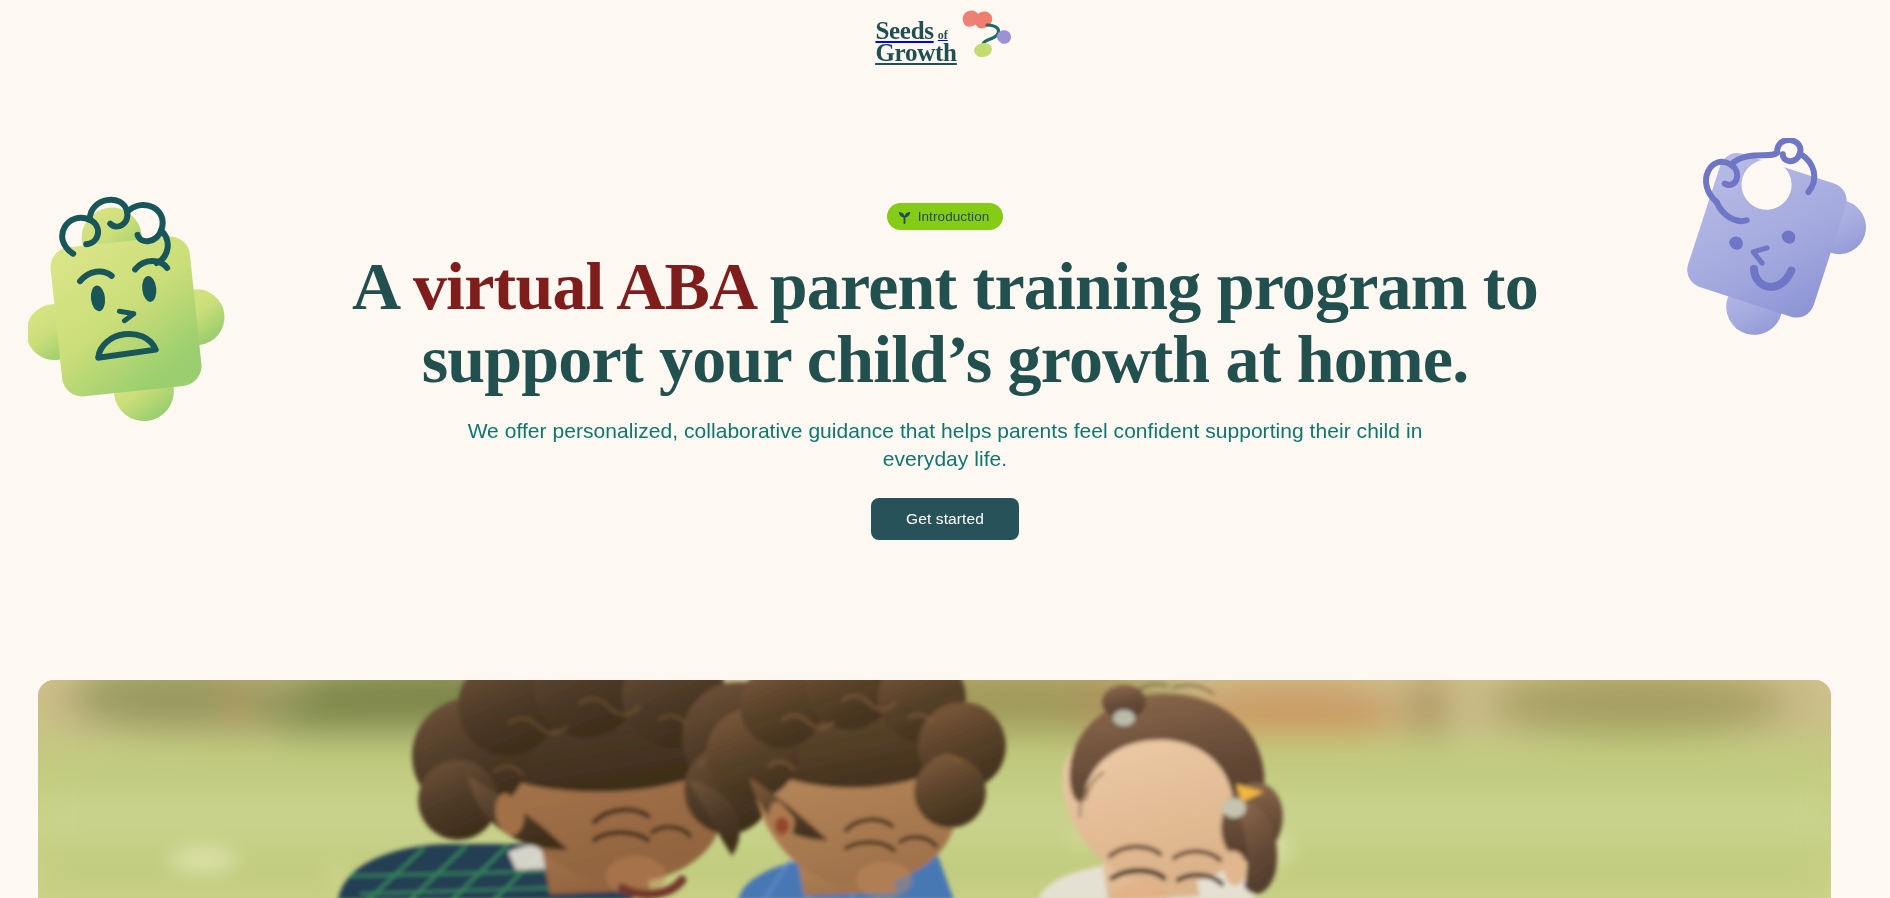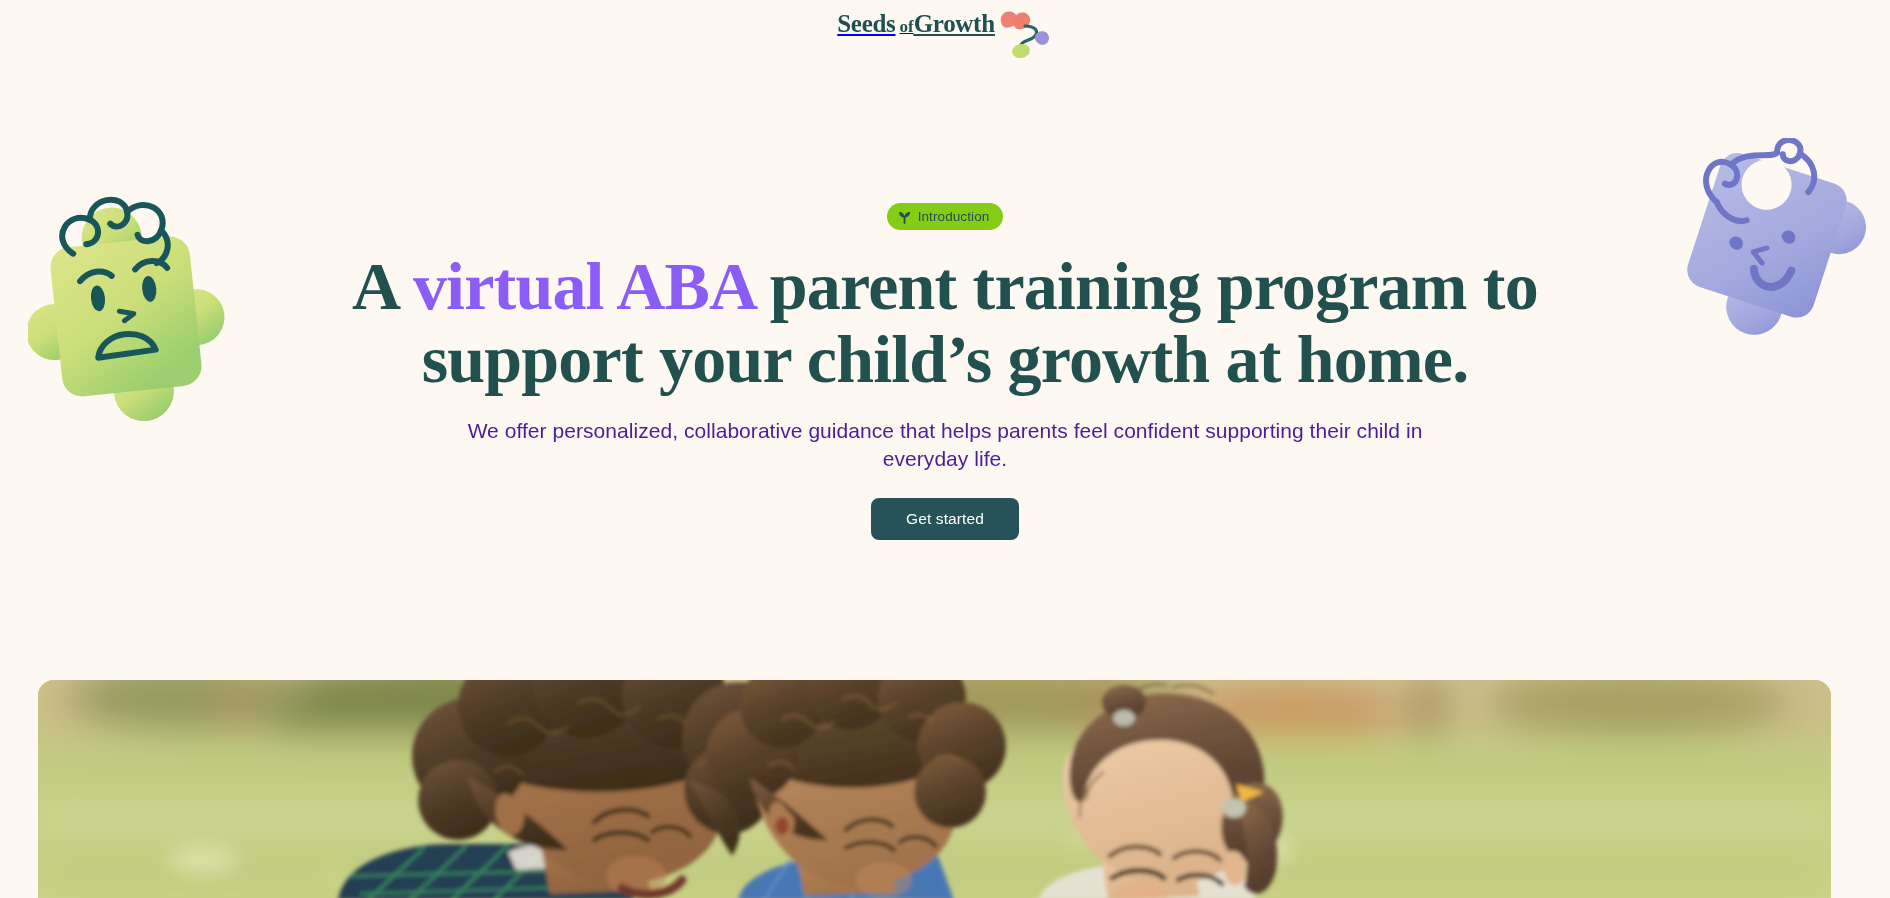--- a/index.html
+++ b/index.html
@@ -25,33 +25,34 @@
     position:absolute; top:0; left:0;
     width:1890px; height:72px;
     display:flex; align-items:center; justify-content:center;
   }
   .logo-lockup{
     display:flex; align-items:flex-start;
     gap:2px;
     transform:translateY(2px);
   }
   .logo-words{
-    display:flex; flex-direction:row;
+    display:flex; flex-direction:column;
     line-height:0.88;
     font-family:"Liberation Serif", serif;
     font-weight:700;
     color:#1F4F50;
+    margin-top:8px;
   }
   .logo-line1{
     font-size:25px;
     letter-spacing:-0.3px;
     display:flex; align-items:baseline; gap:4px;
   }
   .logo-of{
-    font-size:17px;
+    font-size:12px;
     font-weight:700;
     letter-spacing:0;
   }
   .logo-line2{
     font-size:25px;
     letter-spacing:-0.3px;
     text-decoration:underline;
   }
   .logo-mark{
     position:relative;
@@ -108,29 +109,29 @@
     margin-top:20px;
     width:1300px;
     text-align:center;
     font-family:"Liberation Serif", serif;
     font-weight:700;
     font-size:68px;
     line-height:1.08;
     letter-spacing:-0.8px;
     color:#22504F;
   }
-  .headline .accent{ color:#8b5cf6;font-family:Liberation Serif, serif; }
+  .headline .accent{ color:#7f1d1d;font-family:Liberation Serif, serif; }
 
   .subhead{
     margin-top:20px;
     width:1030px;
     text-align:center;
     font-size:21px;
     line-height:1.32;
-    color:#4c1d95;
+    color:#0f766e;
     font-weight:400;
     letter-spacing:0.05px;
   }
 
   .cta-button{
     margin-top:26px;
     display:inline-flex; align-items:center; justify-content:center;
     height:42px;
     padding:0 35px;
     border:none;

